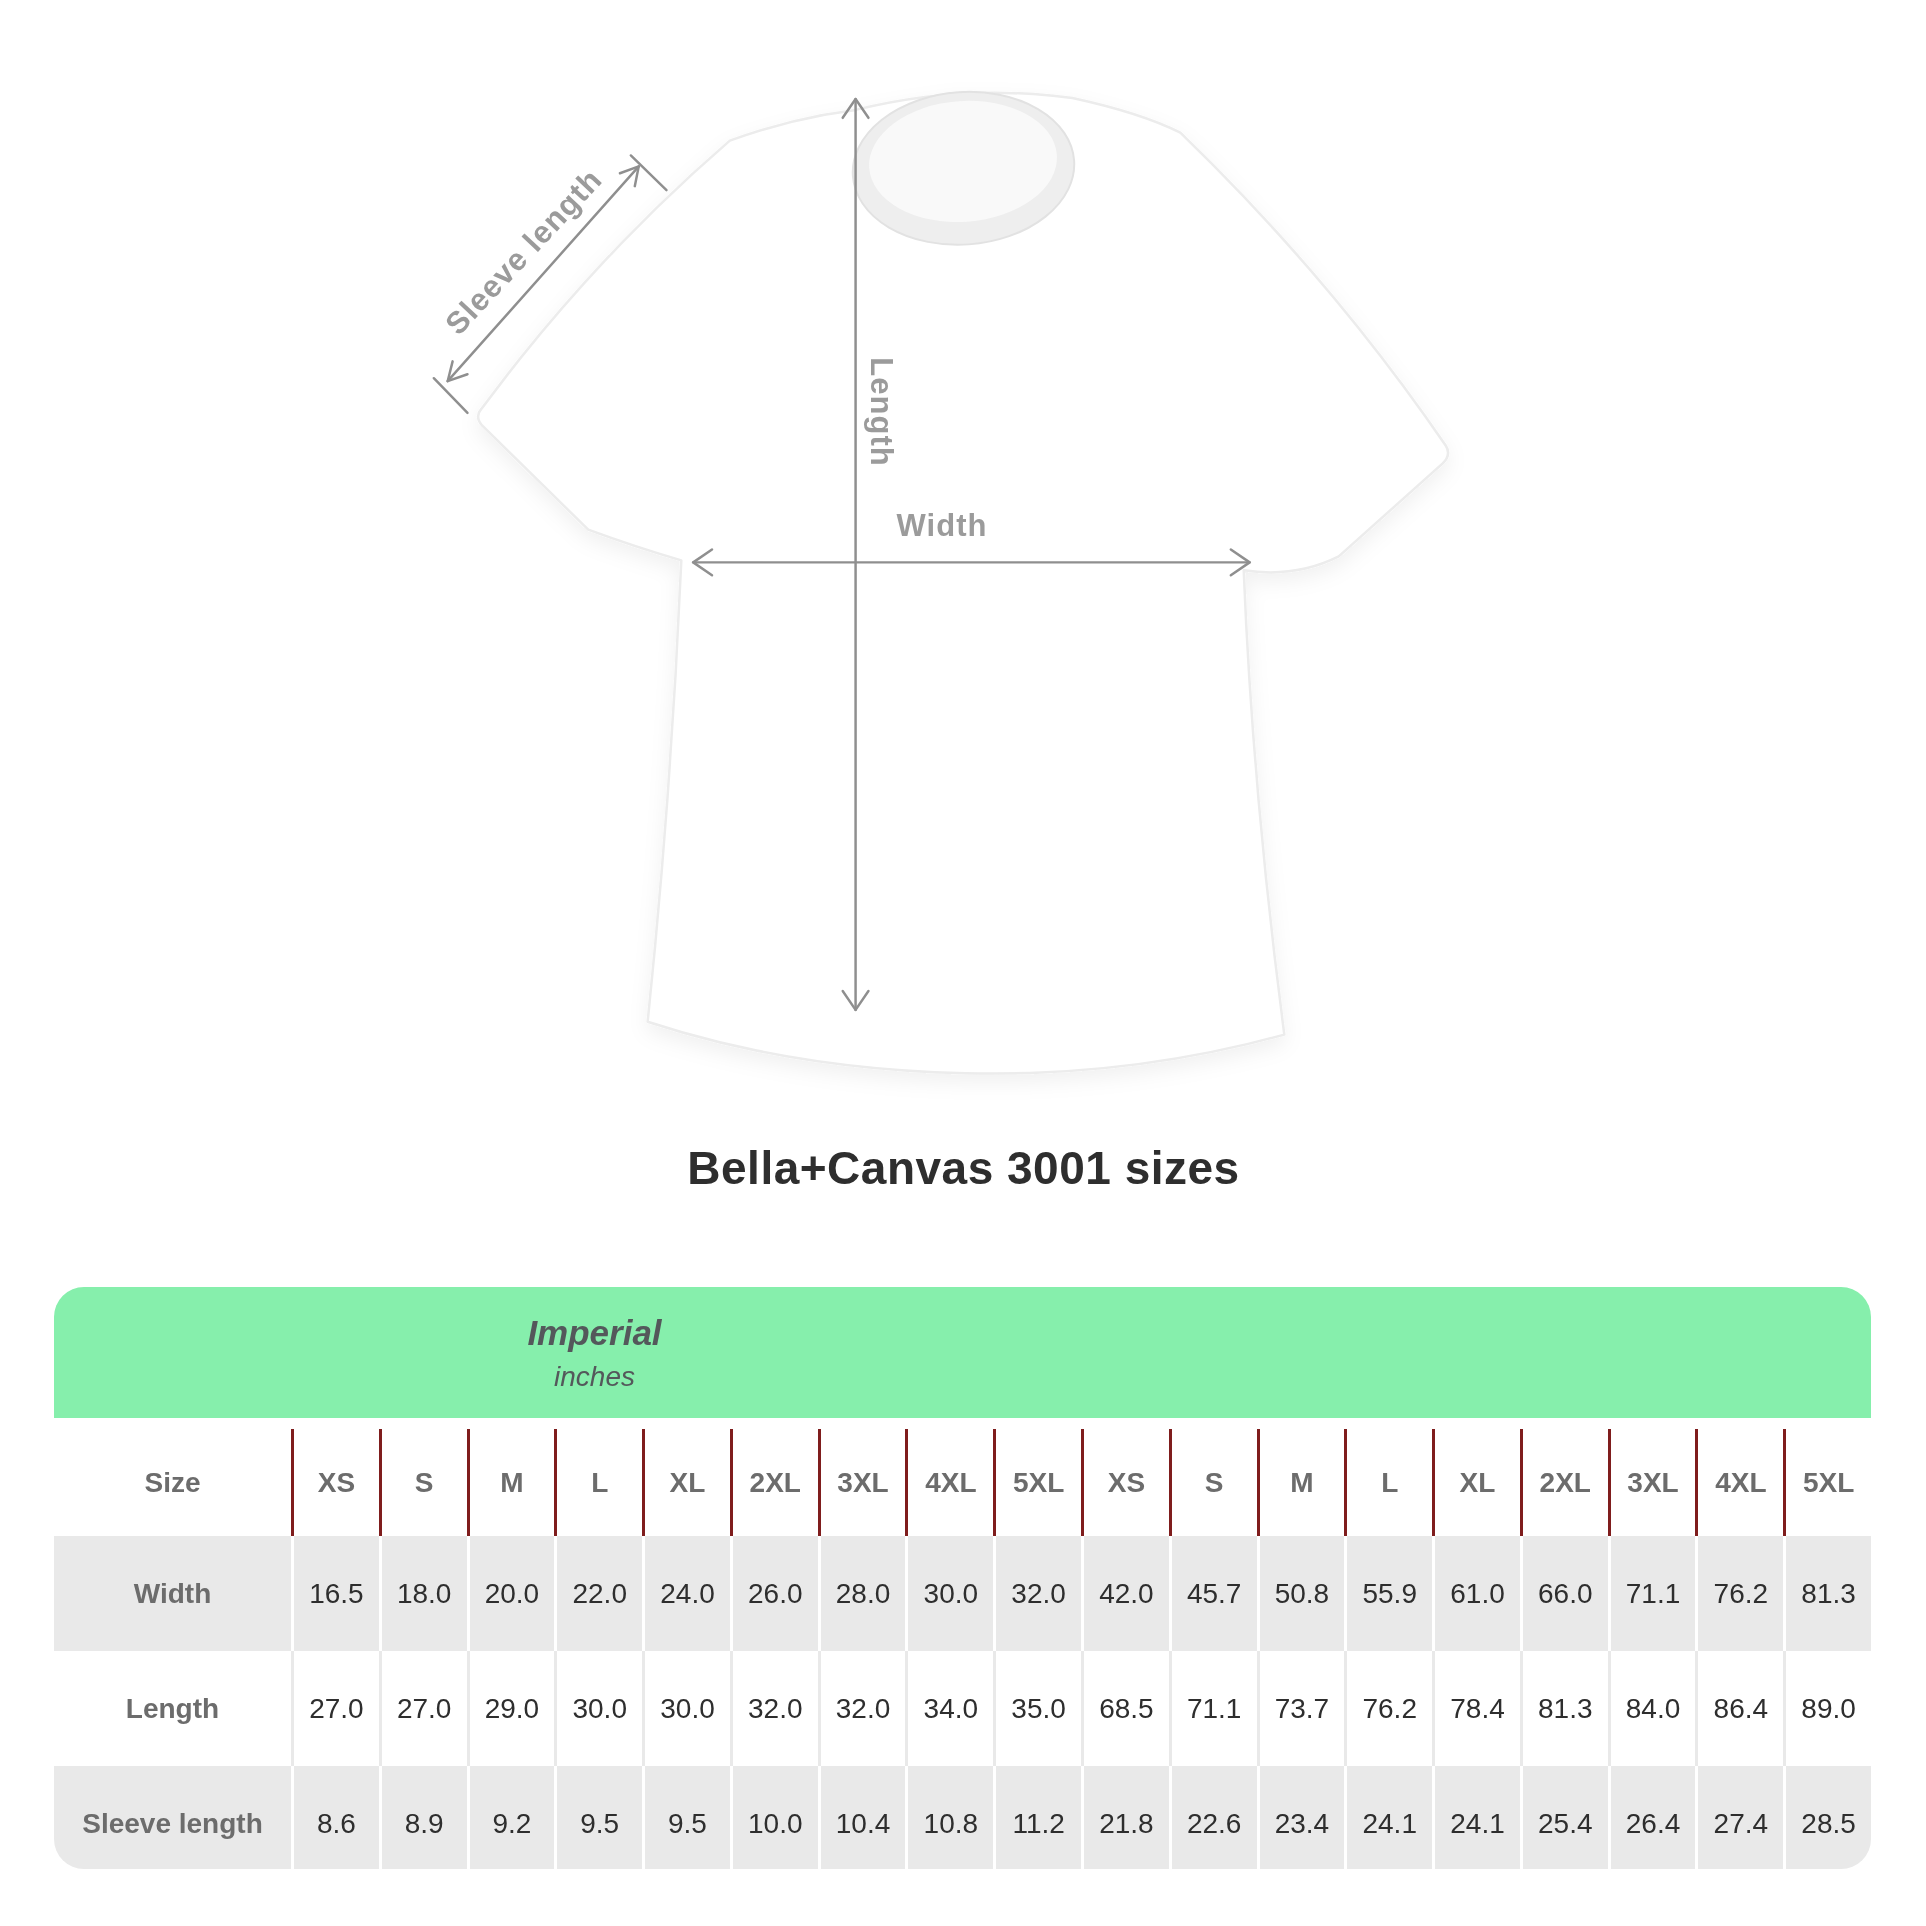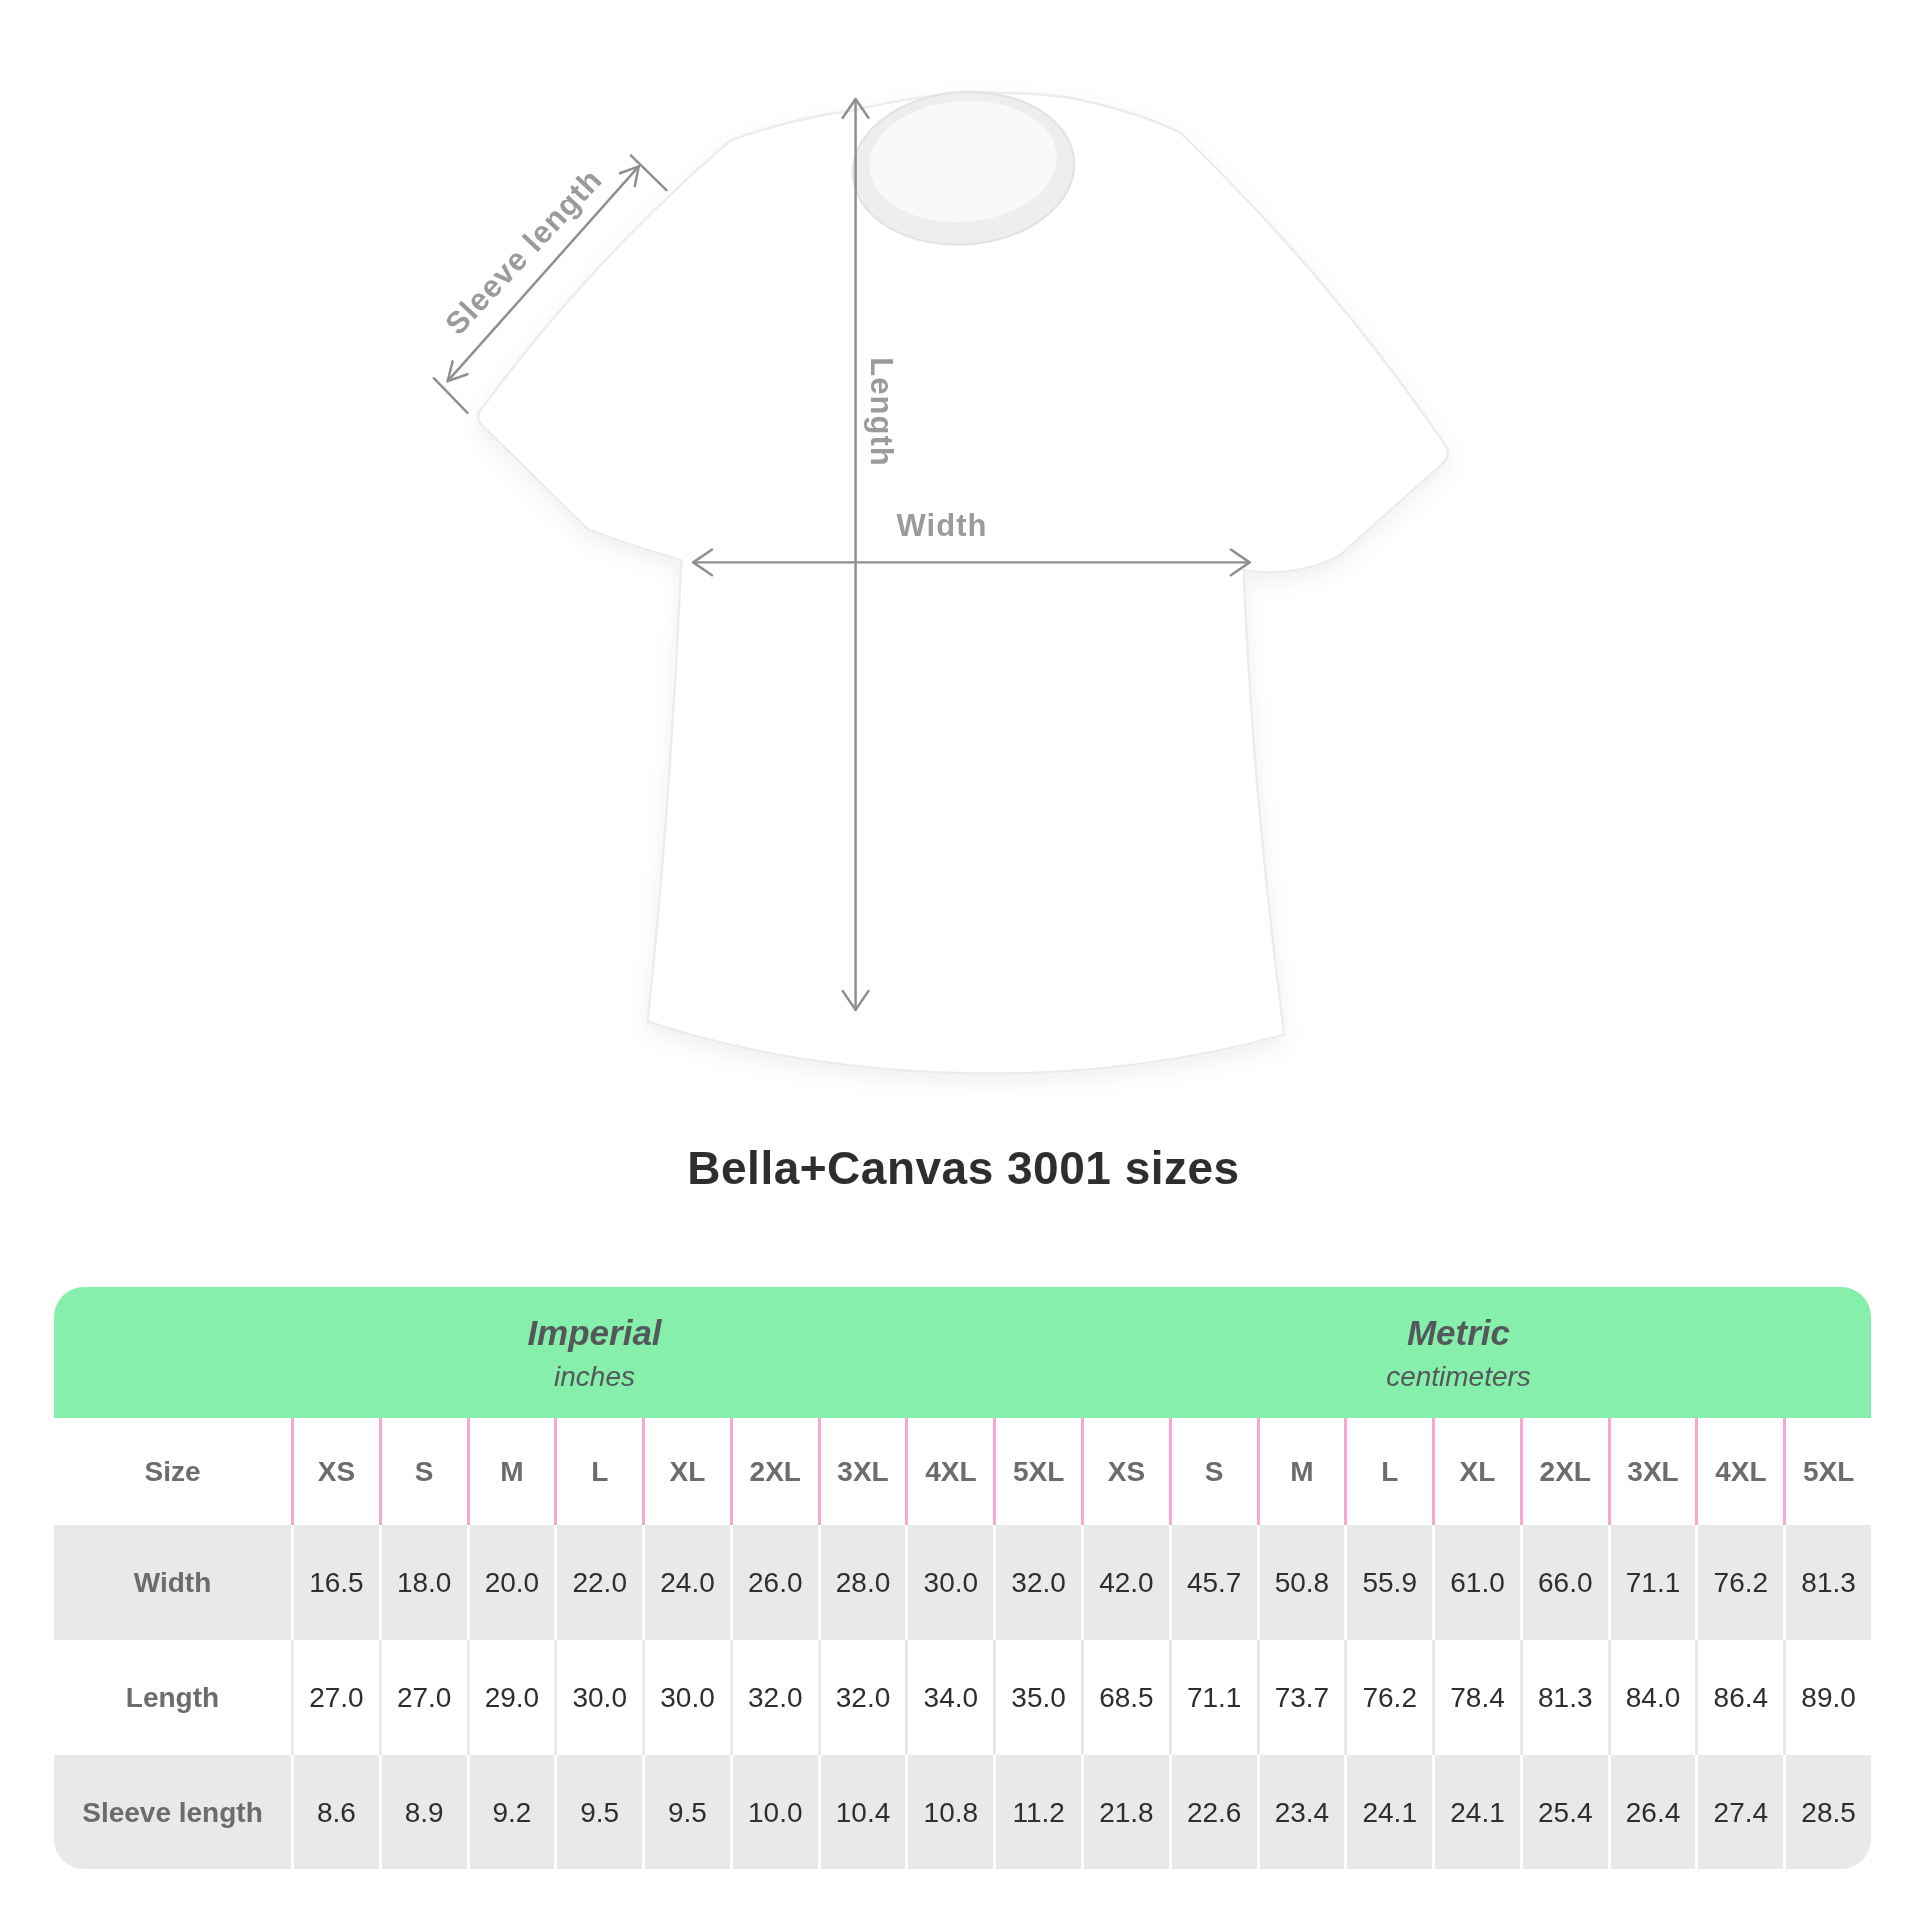--- a/index.html
+++ b/index.html
@@ -38,21 +38,21 @@
   }
   .gname { font-size:35px; font-weight:bold; font-style:italic; }
   .gunit { font-size:28px; font-style:italic; }
   .g-imperial { width:1027px; padding-left:54px; }
   .g-metric   { flex:1; padding-right:35px; }
 
   .trow {
     display:grid; grid-template-columns:237px repeat(18,1fr);
     column-gap:3px;
   }
-  .r-head   { height:107px; background:#f9a8d4; }
+  .r-head   { height:107px; background:#7f1d1d;margin-top:11px; }
   .r-width  { height:115px; background:#ffffff; }
   .r-length { height:115px; background:#e9e9e9; }
   .r-sleeve { height:115px; background:#ffffff; }
   .cells { display:contents; }
   .cell {
     display:flex; align-items:center; justify-content:center;
     font-size:28px; color:#2e2e2e;
   }
   .r-head .cell, .r-length .cell { background:#ffffff; }
   .r-width .cell, .r-sleeve .cell { background:#e9e9e9; }
@@ -120,24 +120,20 @@
 
   <div class="chart-title">Bella+Canvas 3001 sizes</div>
 
   <div class="sizetable">
 
     <div class="ghead">
       <div class="group g-imperial">
         <div class="gname">Imperial</div>
         <div class="gunit">inches</div>
       </div>
-      <div class="group g-metric">
-        <div class="gname">Metric</div>
-        <div class="gunit">centimeters</div>
-      </div>
     </div>
 
     <div class="trow r-head">
       <div class="cell lbl">Size</div>
       <div class="cells"><div class="cell">XS</div><div class="cell">S</div><div class="cell">M</div><div class="cell">L</div><div class="cell">XL</div><div class="cell">2XL</div><div class="cell">3XL</div><div class="cell">4XL</div><div class="cell">5XL</div><div class="cell">XS</div><div class="cell">S</div><div class="cell">M</div><div class="cell">L</div><div class="cell">XL</div><div class="cell">2XL</div><div class="cell">3XL</div><div class="cell">4XL</div><div class="cell">5XL</div></div>
     </div>
 
     <div class="trow r-width">
       <div class="cell lbl">Width</div>
       <div class="cells"><div class="cell">16.5</div><div class="cell">18.0</div><div class="cell">20.0</div><div class="cell">22.0</div><div class="cell">24.0</div><div class="cell">26.0</div><div class="cell">28.0</div><div class="cell">30.0</div><div class="cell">32.0</div><div class="cell">42.0</div><div class="cell">45.7</div><div class="cell">50.8</div><div class="cell">55.9</div><div class="cell">61.0</div><div class="cell">66.0</div><div class="cell">71.1</div><div class="cell">76.2</div><div class="cell">81.3</div></div>

